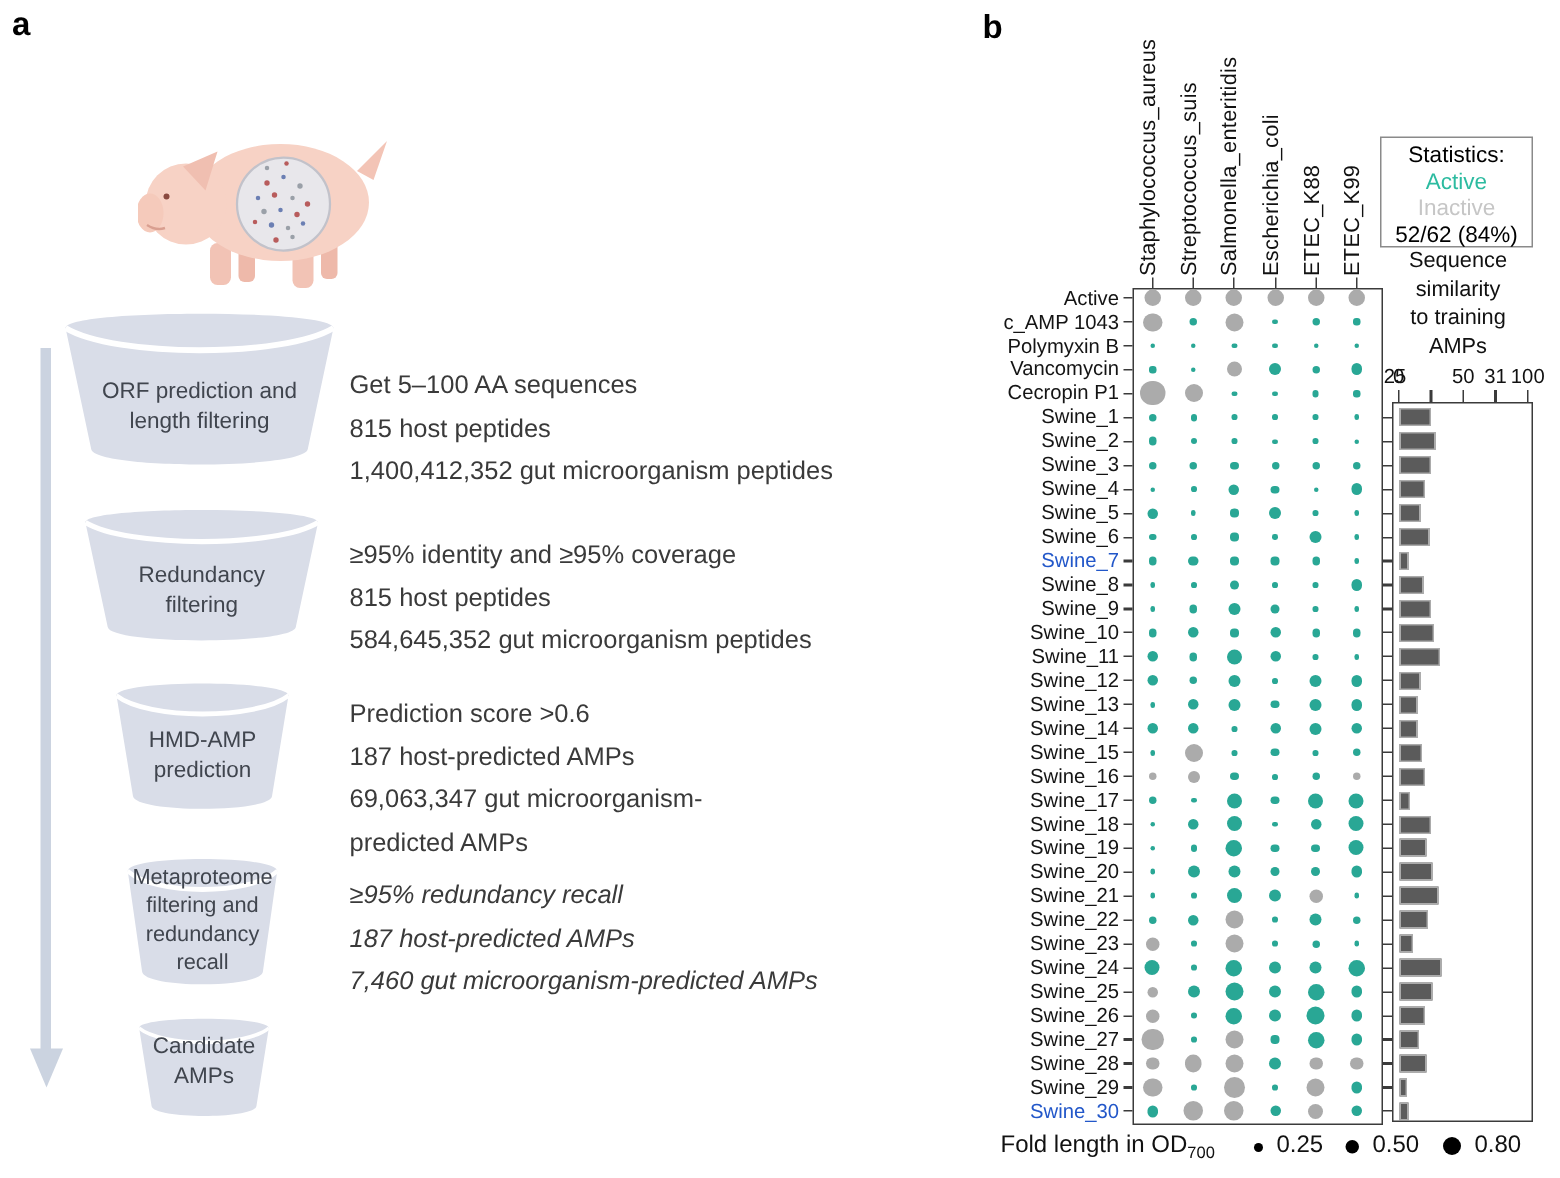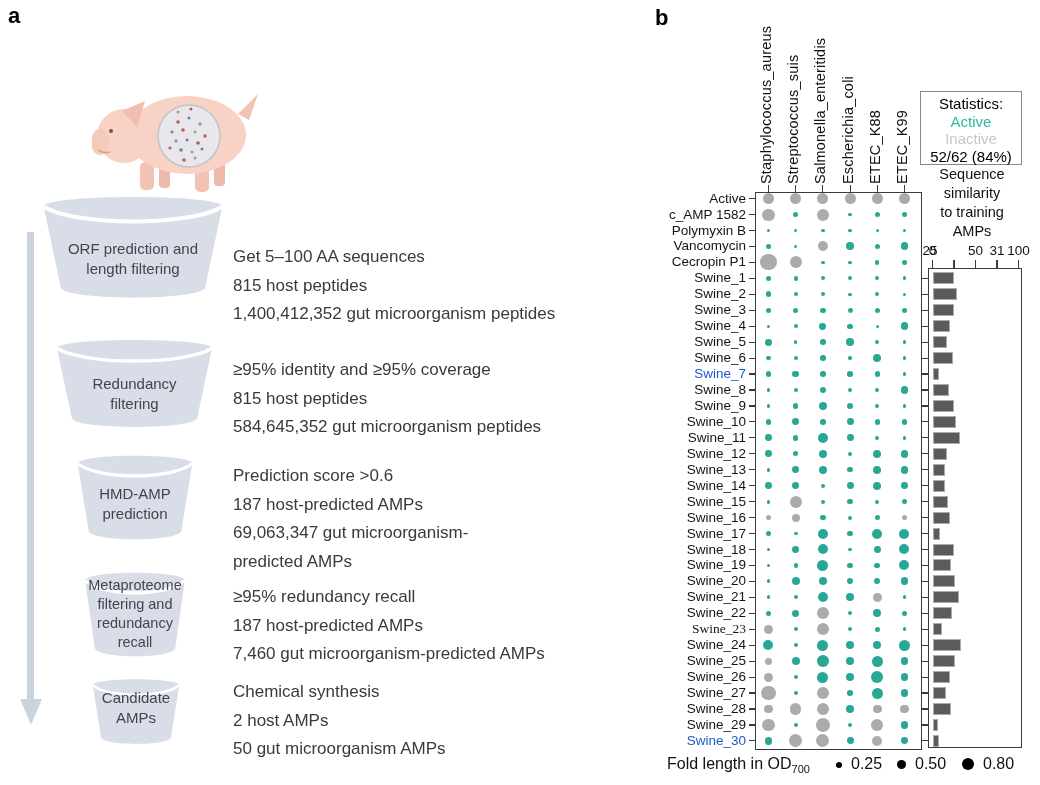--- a/index.html
+++ b/index.html
@@ -71,21 +71,21 @@
         <circle cx="103" cy="80" r="1.5" fill="#9aa0a8"></circle>
       <circle cx="86" cy="34" r="1.5" fill="#9aa0a8"></circle>
         <circle cx="99" cy="31" r="1.5" fill="#b85c5c"></circle>
     </g>
   </svg>
 
 
   <div class="arrow-shaft" style="left:27px;top:232px;width:7px;height:468px;"></div>
   <div class="arrow-head" style="left:20px;top:699px;"></div>
 
-  <div class="funnel" style="left:38px;top:189px;width:190px;height:118px;">
+  <div class="funnel" style="left:38px;top:201px;width:190px;height:118px;">
     <svg viewBox="0 0 200 120" preserveAspectRatio="none">
       <path d="M6,18 C6,5 194,5 194,18 L176,100 C174,114 26,114 24,100 Z" fill="#d9dde8"></path>
       <path d="M6,18 C40,38 160,38 194,18" fill="none" stroke="#ffffff" stroke-width="4"></path>
     </svg>
     <div class="flabel" style="top:42%;">ORF prediction and
 length filtering</div>
   </div>
   <div class="funnel" style="left:52px;top:333px;width:165px;height:102px;">
     <svg viewBox="0 0 200 120" preserveAspectRatio="none">
       <path d="M6,18 C6,5 194,5 194,18 L176,100 C174,114 26,114 24,100 Z" fill="#d9dde8"></path>
@@ -124,26 +124,23 @@
   <div class="atext" style="left:233px;top:243px;">Get 5–100 AA sequences
 815 host peptides
 1,400,412,352 gut microorganism peptides</div>
   <div class="atext" style="left:233px;top:356px;">≥95% identity and ≥95% coverage
 815 host peptides
 584,645,352 gut microorganism peptides</div>
   <div class="atext" style="left:233px;top:462px;">Prediction score &gt;0.6
 187 host-predicted AMPs
 69,063,347 gut microorganism-
 predicted AMPs</div>
-  <div class="atext" style="left:233px;top:583px;">≥95% redundancy recall
+  <div class="atext" style="left:233px;top:583px;font-style:italic;">≥95% redundancy recall
 187 host-predicted AMPs
 7,460 gut microorganism-predicted AMPs</div>
-  <div class="atext" style="left:233px;top:678px;">Chemical synthesis
-2 host AMPs
-50 gut microorganism AMPs</div>
 
   <div class="plabel" style="left:655px;top:5px;">b</div>
 
   <div class="collabel" style="left:758px;top:4px;height:180px;">Staphylococcus_aureus</div>
   <div class="collabel" style="left:785px;top:4px;height:180px;">Streptococcus_suis</div>
   <div class="collabel" style="left:812px;top:4px;height:180px;">Salmonella_enteritidis</div>
   <div class="collabel" style="left:840px;top:4px;height:180px;">Escherichia_coli</div>
   <div class="collabel" style="left:867px;top:4px;height:180px;">ETEC_K88</div>
   <div class="collabel" style="left:894px;top:4px;height:180px;">ETEC_K99</div>
 
@@ -157,21 +154,21 @@
   <div class="bartitle" style="left:918px;top:165px;width:108px;">Sequence
 similarity
 to training
 AMPs</div>
 
   <div class="box" style="left:755px;top:192px;width:167px;height:558px;"></div>
   <div class="box" style="left:928px;top:268px;width:94px;height:480px;"></div>
 
   <div id="gen-rowlabels" class="abs">
       <div class="rowlabel" style="left: 596px; top: 190.6px;">Active</div>
-      <div class="rowlabel" style="left: 596px; top: 206.55px;">c_AMP 1582</div>
+      <div class="rowlabel" style="left: 596px; top: 206.55px;">c_AMP 1043</div>
       <div class="rowlabel" style="left: 596px; top: 222.5px;">Polymyxin B</div>
       <div class="rowlabel" style="left: 596px; top: 238.45px;">Vancomycin</div>
       <div class="rowlabel" style="left: 596px; top: 254.4px;">Cecropin P1</div>
       <div class="rowlabel" style="left: 596px; top: 270.35px;">Swine_1</div>
       <div class="rowlabel" style="left: 596px; top: 286.3px;">Swine_2</div>
       <div class="rowlabel" style="left: 596px; top: 302.25px;">Swine_3</div>
       <div class="rowlabel" style="left: 596px; top: 318.2px;">Swine_4</div>
       <div class="rowlabel" style="left: 596px; top: 334.15px;">Swine_5</div>
       <div class="rowlabel" style="left: 596px; top: 350.1px;">Swine_6</div>
       <div class="rowlabel" style="left: 596px; top: 366.05px; color: rgb(34, 87, 201);">Swine_7</div>
@@ -183,21 +180,21 @@
       <div class="rowlabel" style="left: 596px; top: 461.75px;">Swine_13</div>
       <div class="rowlabel" style="left: 596px; top: 477.7px;">Swine_14</div>
       <div class="rowlabel" style="left: 596px; top: 493.65px;">Swine_15</div>
       <div class="rowlabel" style="left: 596px; top: 509.6px;">Swine_16</div>
       <div class="rowlabel" style="left: 596px; top: 525.55px;">Swine_17</div>
       <div class="rowlabel" style="left: 596px; top: 541.5px;">Swine_18</div>
       <div class="rowlabel" style="left: 596px; top: 557.45px;">Swine_19</div>
       <div class="rowlabel" style="left: 596px; top: 573.4px;">Swine_20</div>
       <div class="rowlabel" style="left: 596px; top: 589.35px;">Swine_21</div>
       <div class="rowlabel" style="left: 596px; top: 605.3px;">Swine_22</div>
-      <div class="rowlabel" style="left: 596px; top: 621.25px; font-family: Liberation Serif, serif;">Swine_23</div>
+      <div class="rowlabel" style="left: 596px; top: 621.25px;">Swine_23</div>
       <div class="rowlabel" style="left: 596px; top: 637.2px;">Swine_24</div>
       <div class="rowlabel" style="left: 596px; top: 653.15px;">Swine_25</div>
       <div class="rowlabel" style="left: 596px; top: 669.1px;">Swine_26</div>
       <div class="rowlabel" style="left: 596px; top: 685.05px;">Swine_27</div>
       <div class="rowlabel" style="left: 596px; top: 701px;">Swine_28</div>
       <div class="rowlabel" style="left: 596px; top: 716.95px;">Swine_29</div>
       <div class="rowlabel" style="left: 596px; top: 732.9px; color: rgb(34, 87, 201);">Swine_30</div>
     </div>
   <div id="gen-dots" class="abs">
       <div class="dot" style="left: 762.98px; top: 193.08px; width: 11.04px; height: 11.04px; background: rgb(171, 171, 171);"></div>

